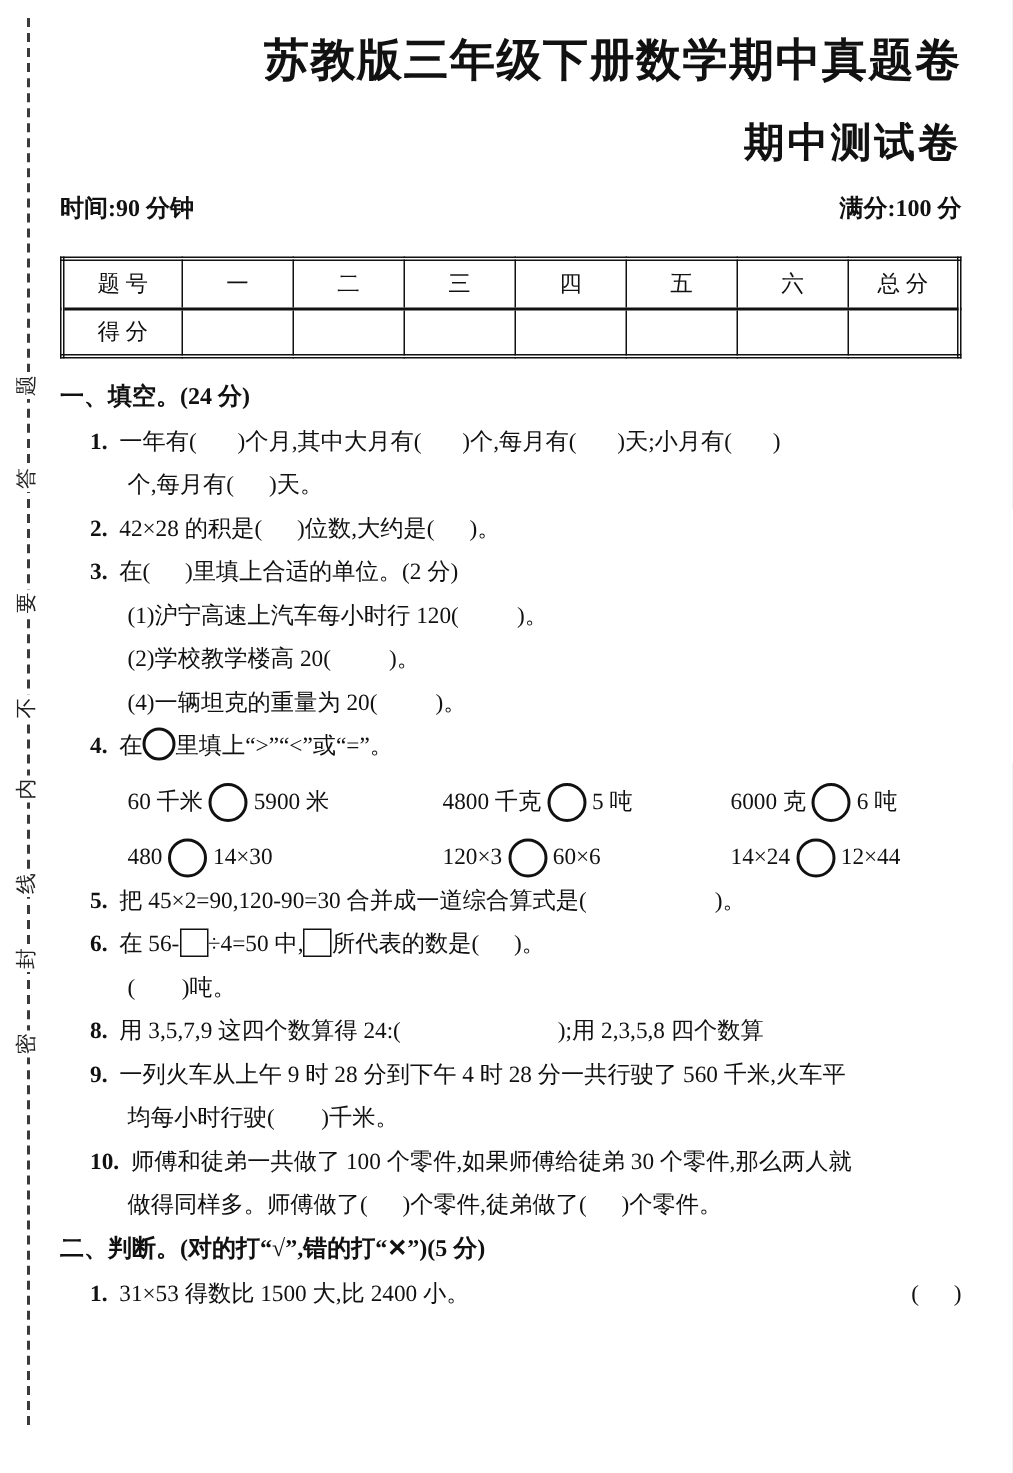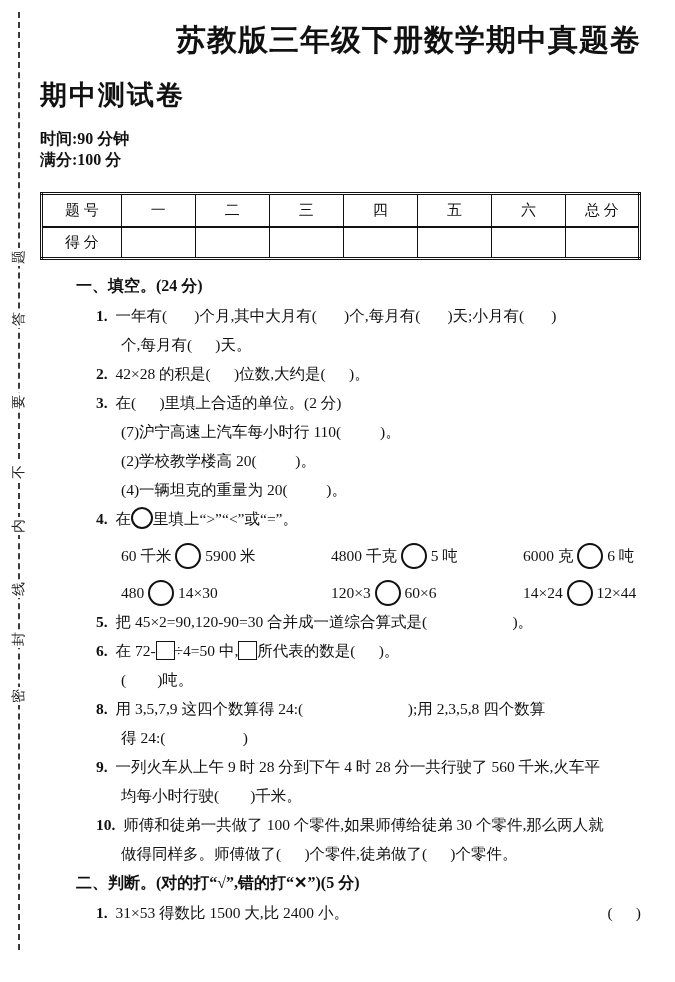--- a/index.html
+++ b/index.html
@@ -9,27 +9,27 @@
     overflow:hidden;margin:0 auto;
   }
   
   .seal{position:absolute;left:18px;top:12px;height:938px;width:0;border-left:2px dashed #3a3a3a;}
   .seal-char{
     position:absolute;left:10px;width:18px;text-align:center;background:#fff;
     font-size:14px;line-height:18px;transform:rotate(-90deg);color:#222;
   }
   .content{position:absolute;left:40px;top:14px;width:601px;}
   .title{margin:6px 0 16px;text-align:right;font-size:30px;font-weight:bold;letter-spacing:1px;}
-  .subtitle{margin:0 0 16px;text-align:left;font-size:27px;font-weight:bold;letter-spacing:2px;}
-  .meta{display:flex;justify-content:space-between;font-size:16px;font-weight:bold;margin-bottom:8px;flex-direction:column;}
+  .subtitle{margin:0 0 16px;text-align:right;font-size:27px;font-weight:bold;letter-spacing:2px;}
+  .meta{display:flex;justify-content:space-between;font-size:16px;font-weight:bold;margin-bottom:8px;}
   table.score{width:100%;border-collapse:collapse;border:3px double #111;table-layout:fixed;margin-top:21px;}
   table.score td{border:1px solid #111;text-align:center;font-size:15px;padding:0;height:29px;}
   table.score tr.hdr td{border-bottom:2px solid #111;height:31px;}
   table.score td.c0{width:13%;}
-  #sections{margin-top:11px;margin-left:36px;}
+  #sections{margin-top:11px;}
   .heading{font-weight:bold;font-size:16px;line-height:30px;white-space:pre-wrap;}
   .line{font-size:15.5px;line-height:29px;white-space:pre-wrap;}
   .line.q{padding-left:20px;}
   .line.cont{padding-left:45px;}
   .line.row{padding-left:45px;display:flex;align-items:flex-end;height:37px;}
   .line.flex{display:flex;align-items:baseline;}
   .qnum{font-weight:bold;padding-right:4px;}
   .txt{white-space:pre-wrap;}
   .circle{
     display:inline-block;width:26px;height:26px;border:2px solid #111;border-radius:50%;
@@ -93,31 +93,30 @@
       </tbody>
     </table>
 
     <div id="sections">
         <div>
           <div class="heading">一、填空。(24 分)</div>
           <div class="line q"><span class="qnum">1.</span><span class="txt"> 一年有(       )个月,其中大月有(       )个,每月有(       )天;小月有(       )</span></div>
           <div class="line cont"><span class="txt">个,每月有(      )天。</span></div>
           <div class="line q"><span class="qnum">2.</span><span class="txt"> 42×28 的积是(      )位数,大约是(      )。</span></div>
           <div class="line q"><span class="qnum">3.</span><span class="txt"> 在(      )里填上合适的单位。(2 分)</span></div>
-          <div class="line cont"><span class="txt">(7)沪宁高速上汽车每小时行 110(          )。</span></div>
+          <div class="line cont"><span class="txt">(1)沪宁高速上汽车每小时行 120(          )。</span></div>
           <div class="line cont"><span class="txt">(2)学校教学楼高 20(          )。</span></div>
           <div class="line cont"><span class="txt">(4)一辆坦克的重量为 20(          )。</span></div>
           <div class="line q"><span class="qnum">4.</span><span class="txt"> 在</span><span class="circle sm"></span><span class="txt">里填上“&gt;”“&lt;”或“=”。</span></div>
           <div class="line row"><span class="group" style="width: 210px;"><span class="txt">60 千米 </span><span class="circle"></span><span class="txt"> 5900 米</span></span><span class="group" style="width: 192px;"><span class="txt">4800 千克 </span><span class="circle"></span><span class="txt"> 5 吨</span></span><span class="group"><span class="txt">6000 克 </span><span class="circle"></span><span class="txt"> 6 吨</span></span></div>
           <div class="line row"><span class="group" style="width: 210px;"><span class="txt">480 </span><span class="circle"></span><span class="txt"> 14×30</span></span><span class="group" style="width: 192px;"><span class="txt">120×3 </span><span class="circle"></span><span class="txt"> 60×6</span></span><span class="group"><span class="txt">14×24 </span><span class="circle"></span><span class="txt"> 12×44</span></span></div>
           <div class="line q"><span class="qnum">5.</span><span class="txt"> 把 45×2=90,120-90=30 合并成一道综合算式是(                      )。</span></div>
-          <div class="line q"><span class="qnum">6.</span><span class="txt"> 在 72-</span><span class="square"></span><span class="txt">÷4=50 中,</span><span class="square"></span><span class="txt">所代表的数是(      )。</span></div>
+          <div class="line q"><span class="qnum">6.</span><span class="txt"> 在 56-</span><span class="square"></span><span class="txt">÷4=50 中,</span><span class="square"></span><span class="txt">所代表的数是(      )。</span></div>
           <div class="line cont"><span class="txt">(        )吨。</span></div>
           <div class="line q"><span class="qnum">8.</span><span class="txt"> 用 3,5,7,9 这四个数算得 24:(                           );用 2,3,5,8 四个数算</span></div>
-          <div class="line cont"><span class="txt">得 24:(                    )</span></div>
           <div class="line q"><span class="qnum">9.</span><span class="txt"> 一列火车从上午 9 时 28 分到下午 4 时 28 分一共行驶了 560 千米,火车平</span></div>
           <div class="line cont"><span class="txt">均每小时行驶(        )千米。</span></div>
           <div class="line q"><span class="qnum">10.</span><span class="txt"> 师傅和徒弟一共做了 100 个零件,如果师傅给徒弟 30 个零件,那么两人就</span></div>
           <div class="line cont"><span class="txt">做得同样多。师傅做了(      )个零件,徒弟做了(      )个零件。</span></div>
         </div>
         <div>
           <div class="heading">二、判断。(对的打“√”,错的打“✕”)(5 分)</div>
           <div class="line q flex"><span class="qnum">1.</span><span class="txt"> 31×53 得数比 1500 大,比 2400 小。</span><span class="fill"></span><span class="txt">(      )</span></div>
         </div>
       </div>

